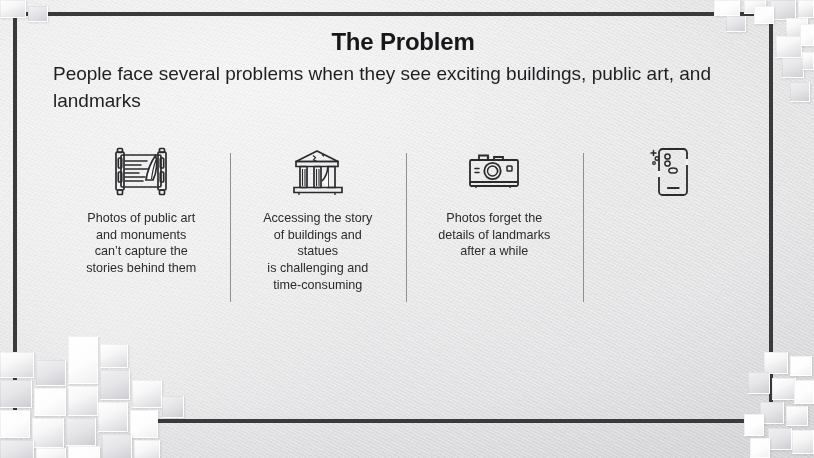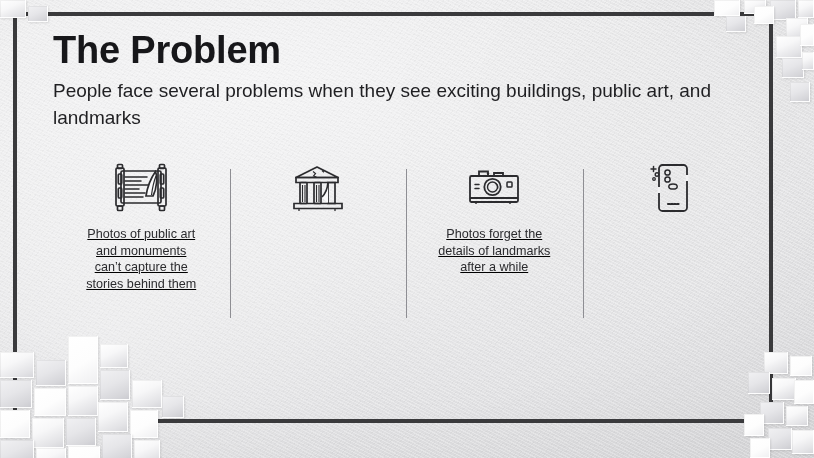--- a/index.html
+++ b/index.html
@@ -65,45 +65,45 @@
   .cube.dim {
     background: linear-gradient(155deg, #f1f1f3 0%, #e6e6e9 45%, #d6d6da 80%, #c9c9ce 100%);
   }
   .cube.bright {
     background: linear-gradient(150deg, #ffffff 0%, #fdfdfd 55%, #eeeef0 100%);
   }
 
   
   #header { position: absolute; left: 53px; top: 28px; width: 700px; z-index: 8; }
   #page-title {
-    font-size: 38px;
+    font-size: 24px;
     font-weight: 700;
     color: #17171a;
     letter-spacing: -.2px;
     line-height: 1.18;
+    text-align: center;
   }
   #page-subtitle {
     margin-top: 5px;
     font-size: 19px;
     font-weight: 400;
     color: #1f1f22;
     line-height: 1.42;
     max-width: 706px;
   }
 
   
   #columns {
     position: absolute;
     left: 53px;
-    top: 160px;
+    top: 144px;
     width: 706px;
     height: 165px;
     display: flex;
     z-index: 8;
-    text-decoration: underline;
   }
   .column {
     position: relative;
     flex: 1 1 0;
     display: flex;
     flex-direction: column;
     align-items: center;
     padding: 0 6px;
   }
   .column + .column::before {
@@ -243,20 +243,25 @@
           <rect x="11" y="20.5" width="7" height="21" rx="0.8"></rect>
           <rect x="25" y="20.5" width="7" height="21" rx="0.8"></rect>
           <path d="M39 20.5h7v21h-7z"></path>
           <path d="M39 20.5c-.5 6-2.5 11-6 14.5l6 6.5z" fill="#fbfbfc" stroke="none"></path>
           <path d="M39 20.5c-.5 6-2.5 11-6 14.5"></path>
           <path d="M13.5 23v17M16 23v17M27.5 23v17M30 23v17" stroke-width="1.1"></path>
           <path d="M5 41.5h48v5H5z"></path>
           <path d="M10 46.5v2.5M46 46.5v2.5" stroke-width="1.3"></path>
         </svg>
       </div>
+      <div class="col-text">Accessing the story
+of buildings and
+statues
+is challenging and
+time-consuming</div>
     </div>
 
     <div class="column">
       <div class="col-icon">
         <svg width="58" height="52" viewBox="0 0 58 52" fill="none" stroke="#2b2b2e" stroke-width="1.8">
           <rect x="5" y="14" width="48" height="26" rx="1.5"></rect>
           <path d="M5 36h48"></path>
           <path d="M14 14V9.5h9V14"></path>
           <path d="M29 14v-3h9v3"></path>
           <circle cx="27.5" cy="25" r="8.2"></circle>

